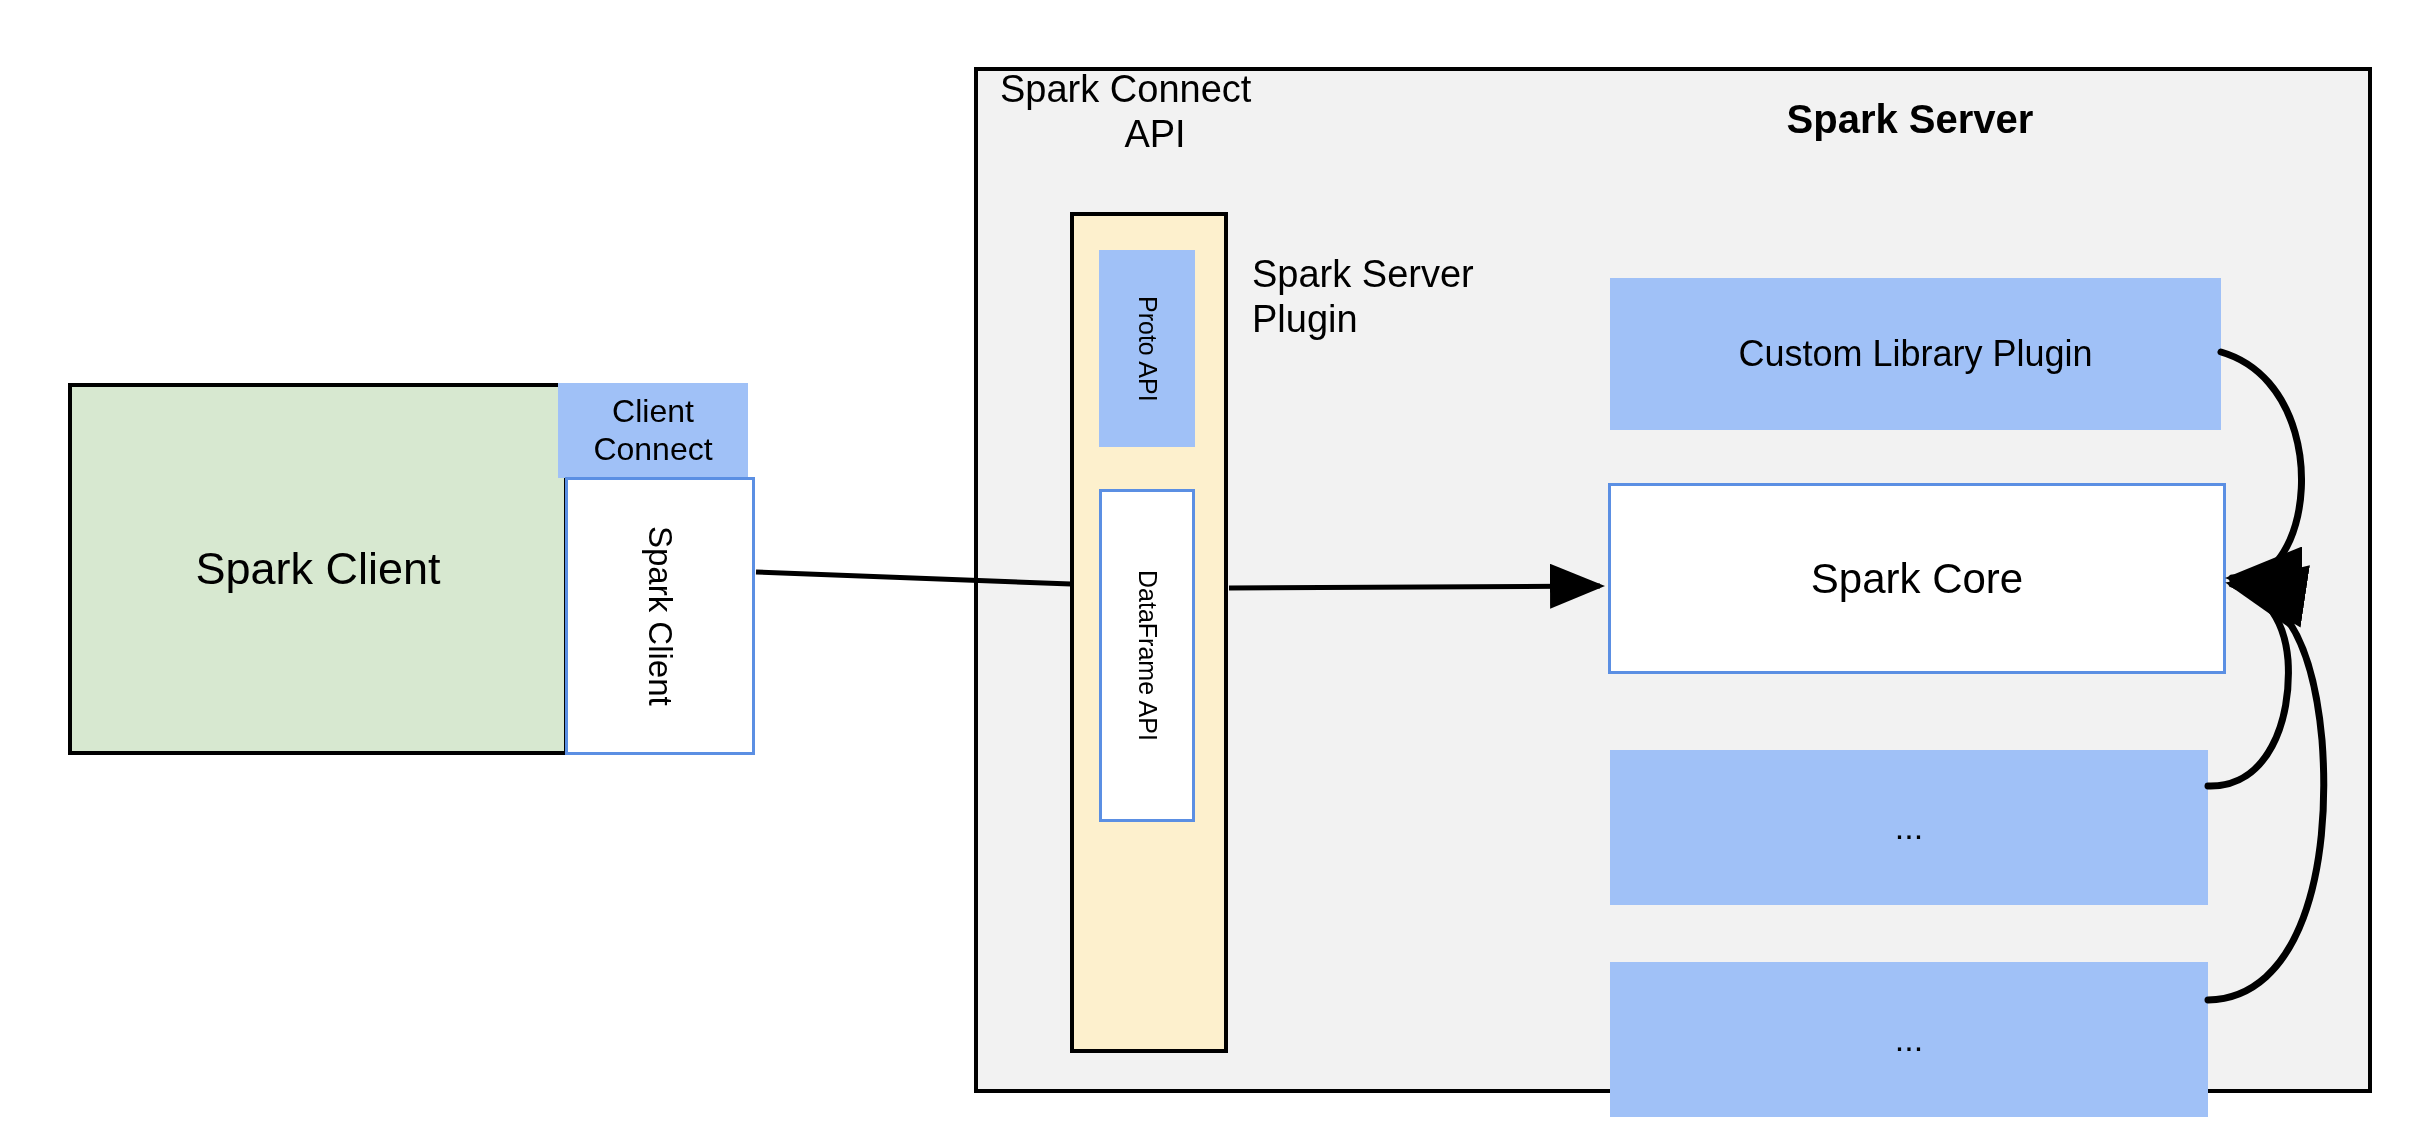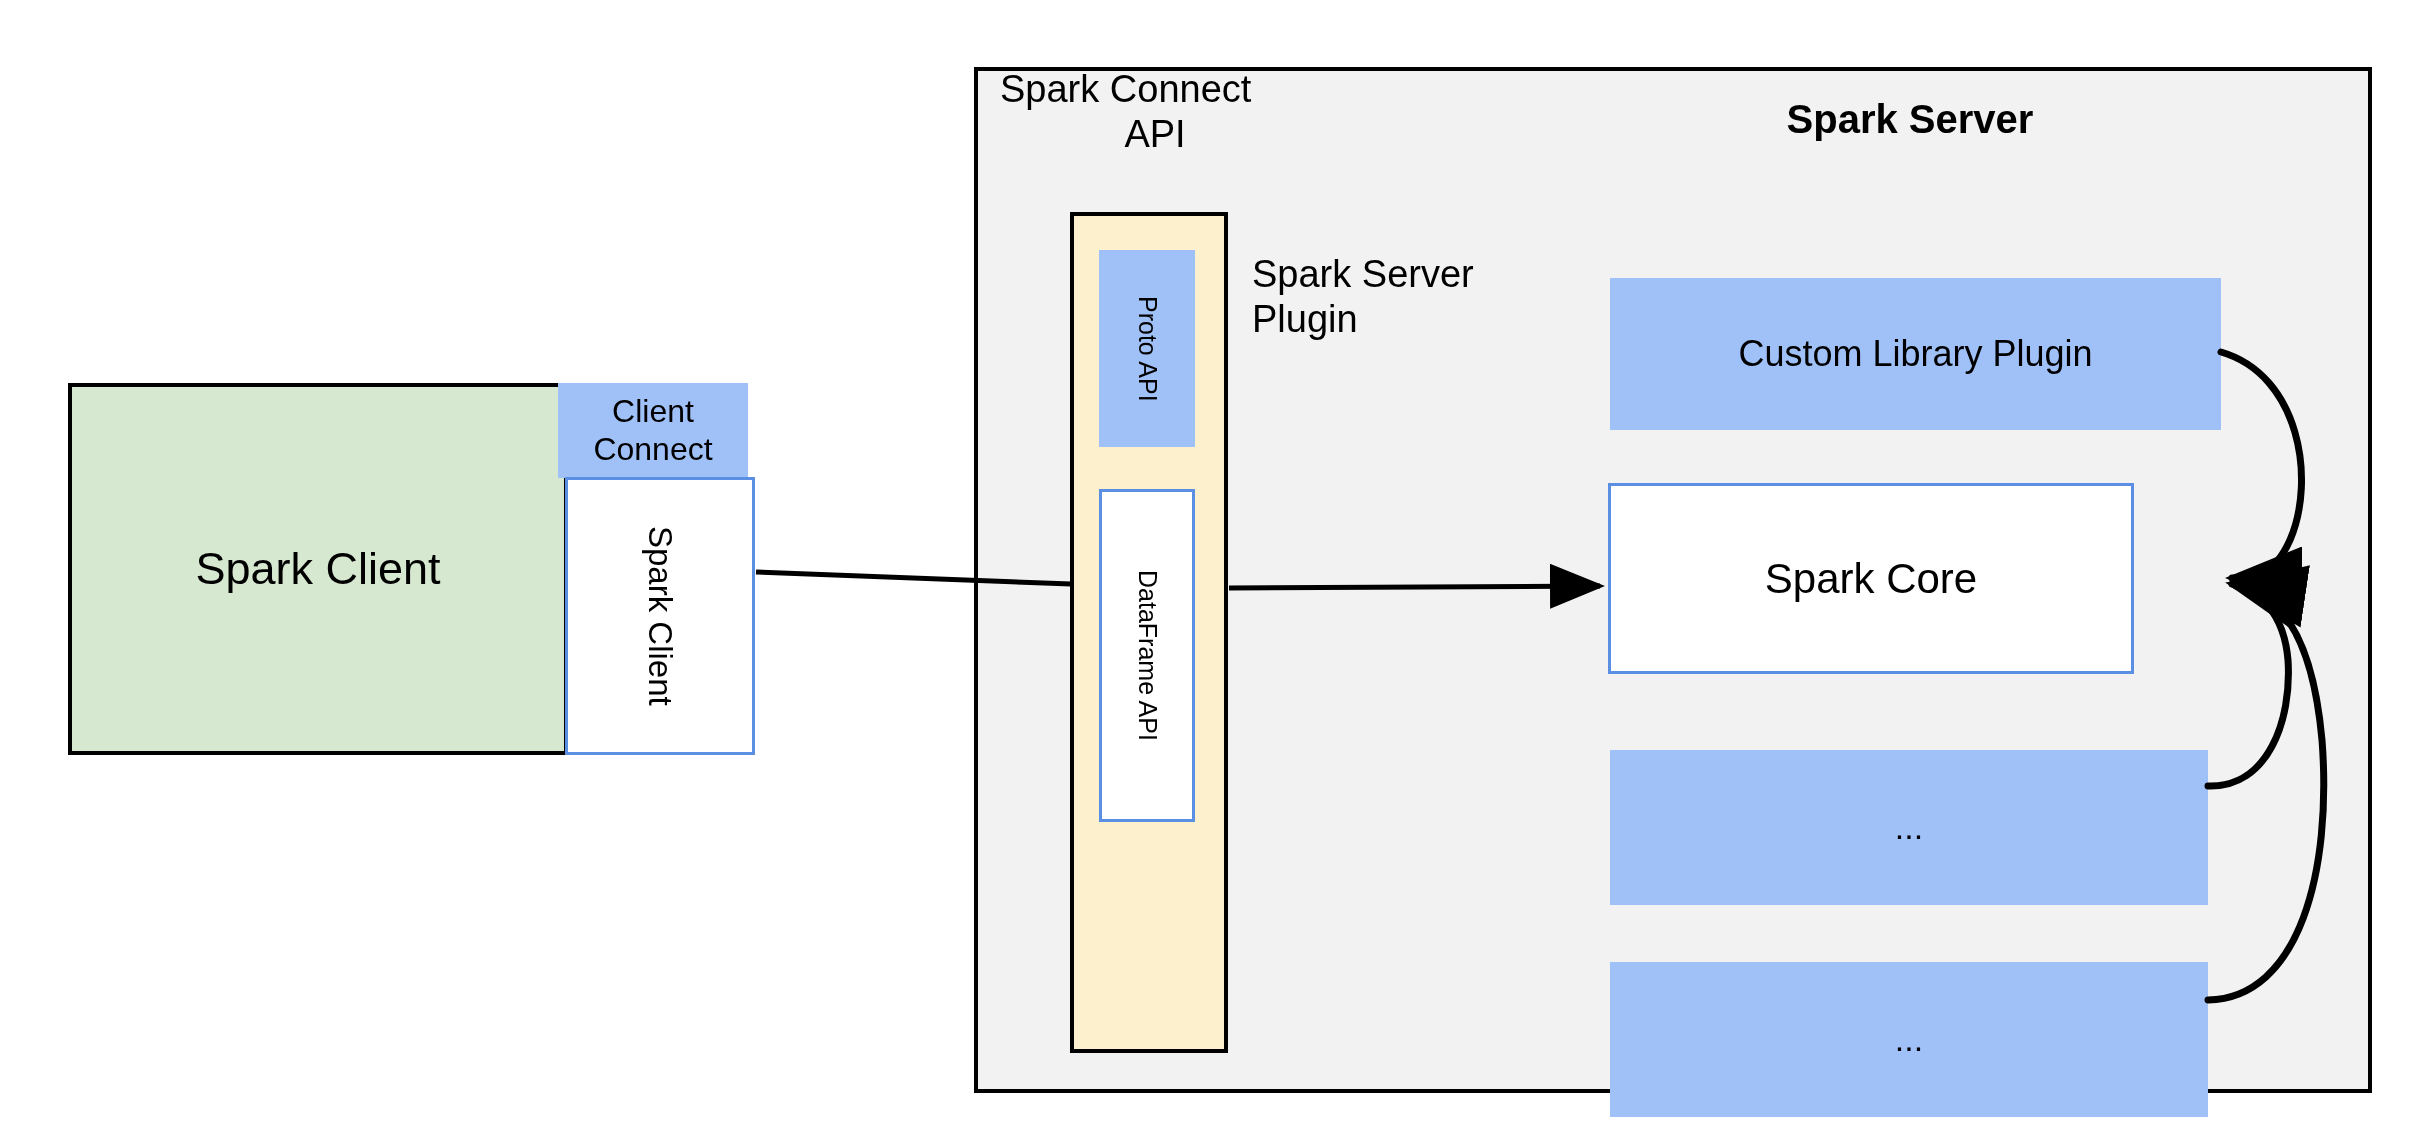--- a/index.html
+++ b/index.html
@@ -132,21 +132,21 @@
     left: 1610px;
     top: 278px;
     width: 611px;
     height: 152px;
     background: #A0C1F7;
     font-size: 36px;
   }
   #spark-core {
     left: 1608px;
     top: 483px;
-    width: 526px;
+    width: 618px;
     height: 191px;
     background: #ffffff;
     border: 3px solid #5B8FE3;
     font-size: 42px;
   }
   #ellipsis-1 {
     left: 1610px;
     top: 750px;
     width: 598px;
     height: 155px;

